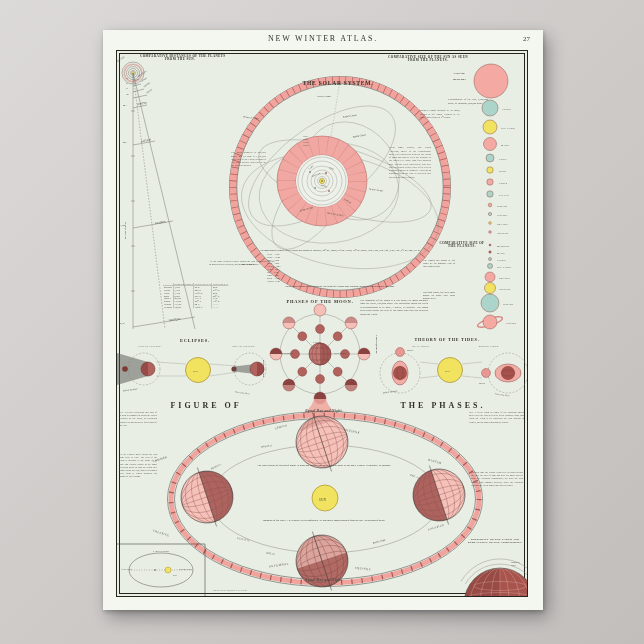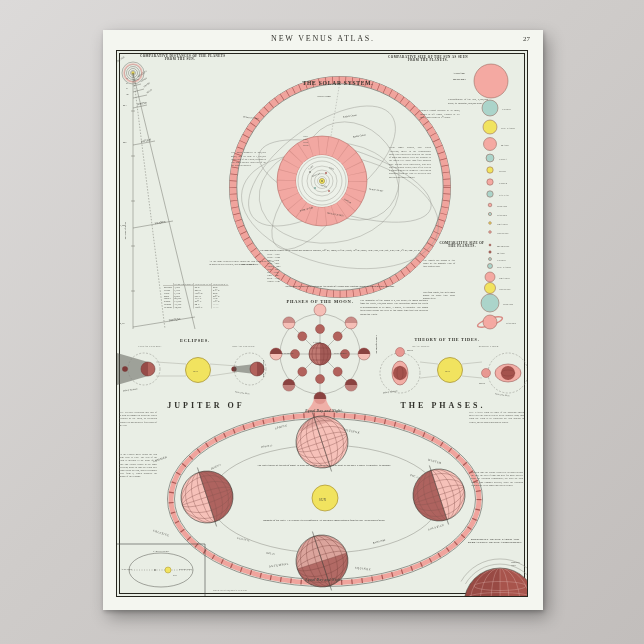--- a/index.html
+++ b/index.html
@@ -32,21 +32,21 @@
   .ptable{border-collapse:collapse;font-size:5px;color:#45453f;}
   .ptable th,.ptable td{border-left:.5px solid #9a9a90;padding:0 1.5px;font-weight:normal;text-align:left;line-height:1.15;}
   .ptable th{font-size:3.8px;border-bottom:.5px solid #9a9a90;text-transform:uppercase;}
   .ptable tr>*:first-child{border-left:none;}
 </style>
 </head>
 <body>
 
 <div class="stage">
   <div class="poster">
-    <div class="atlas-title">NEW VENUS ATLAS.</div>
+    <div class="atlas-title">NEW WINTER ATLAS.</div>
     <div class="pageno">27</div>
 
     <div class="frame">
       <div class="inner-rule"></div>
 
       <svg class="art" width="410" height="545" viewBox="0 0 410 545">
 
         <g stroke="#55554e" stroke-width=".4" fill="none">
           <circle cx="16" cy="22" r="2.5"></circle>
             <circle cx="16" cy="22" r="4.5"></circle>
@@ -536,21 +536,21 @@
 
       <div class="lbl cb h-sec" style="left:230px;top:287px;width:200px;font-size:8.4px;">THEORY OF THE TIDES.</div>
       <div class="lbl cb" style="left:264px;top:294px;width:80px;font-size:5px;letter-spacing:.5px;">NEAP TIDES.</div>
       <div class="lbl cb" style="left:332px;top:294px;width:80px;font-size:5px;letter-spacing:.5px;">SPRING TIDES.</div>
       <div class="lbl sl" style="left:328px;top:318px;font-size:5px;">SUN</div>
       <div class="lbl sl" style="left:290px;top:297px;font-size:4px;">MOON</div>
       <div class="lbl sl" style="left:362px;top:330px;font-size:4px;">MOON</div>
       <div class="lbl sl it" style="left:266px;top:340px;font-size:4px;transform:rotate(-8deg) scale(.5);">Orbit of the Moon</div>
       <div class="lbl sl it" style="left:378px;top:341px;font-size:4px;transform:rotate(8deg) scale(.5);">Orbit of the Moon</div>
 
-      <div class="lbl h-big" style="left:19px;top:351px;width:140px;text-align:center;">JUPITER OF</div>
+      <div class="lbl h-big" style="left:19px;top:351px;width:140px;text-align:center;">FIGURE OF</div>
       <div class="lbl h-big" style="left:256px;top:351px;width:140px;text-align:center;">THE PHASES.</div>
       <div class="lbl cb script" style="left:147px;top:358px;width:120px;font-size:7px;">Equal Day and Night.</div>
       <div class="lbl cb script" style="left:147px;top:527px;width:120px;font-size:7px;">Equal Day and Night.</div>
       <div class="lbl sl" style="left:158px;top:375px;font-size:5.6px;letter-spacing:1px;transform:rotate(-15deg) scale(.5);">SPRING</div>
       <div class="lbl sl" style="left:227px;top:376px;font-size:5.6px;letter-spacing:1px;transform:rotate(12deg) scale(.5);">EQUINOX</div>
       <div class="lbl sl" style="left:144px;top:394px;font-size:4.6px;transform:rotate(-8deg) scale(.5);">MARCH 21.</div>
       <div class="lbl sl" style="left:36px;top:408px;font-size:5.6px;letter-spacing:1px;transform:rotate(-18deg) scale(.5);">SUMMER</div>
       <div class="lbl sl" style="left:36px;top:477px;font-size:5.6px;letter-spacing:1px;transform:rotate(18deg) scale(.5);">SOLSTICE</div>
       <div class="lbl sl" style="left:94px;top:416px;font-size:4.6px;transform:rotate(-24deg) scale(.5);">(JUNE 21.)</div>
       <div class="lbl sl" style="left:311px;top:406px;font-size:5.6px;letter-spacing:1px;transform:rotate(16deg) scale(.5);">WINTER</div>

